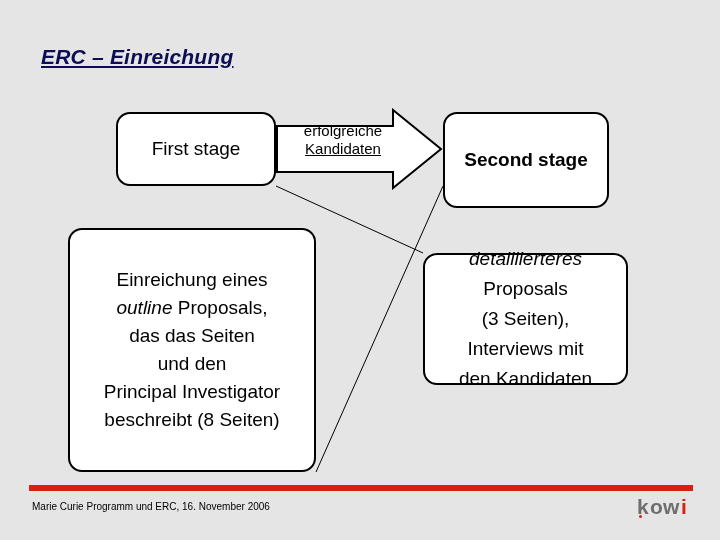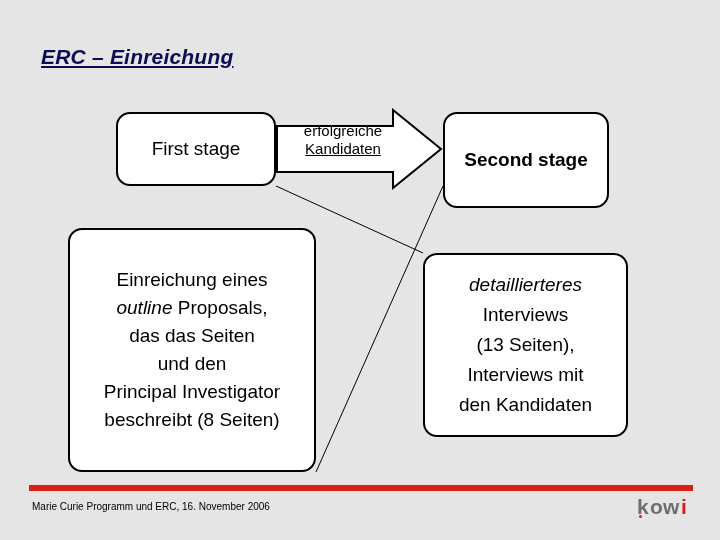--- a/index.html
+++ b/index.html
@@ -68,21 +68,21 @@
     width: 248px;
     height: 244px;
     font-size: 19px;
     line-height: 28px;
     padding: 12px 4px;
   }
   #box-detailed {
     left: 423px;
     top: 253px;
     width: 205px;
-    height: 184px;
+    height: 132px;
     font-size: 19px;
     line-height: 30px;
     padding: 0 4px;
   }
   .box-inner {
     width: 100%;
   }
   .line-italic {
     font-style: italic;
   }
@@ -231,22 +231,22 @@
       <div>das das Seiten</div>
       <div>und den</div>
       <div>Principal Investigator</div>
       <div>beschreibt (8 Seiten)</div>
     </div>
   </div>
 
   <div class="rbox" id="box-detailed">
     <div class="box-inner">
       <div class="line-italic">detaillierteres</div>
-      <div>Interviews</div>
-      <div>(13 Seiten),</div>
+      <div>Proposals</div>
+      <div>(3 Seiten),</div>
       <div>Interviews mit</div>
       <div>den Kandidaten</div>
     </div>
   </div>
 
   <div id="footer-rule"></div>
   <div id="footer-text">Marie Curie Programm und ERC, 16. November 2006</div>
 
   <div id="logo">
     <span class="k">k</span>

